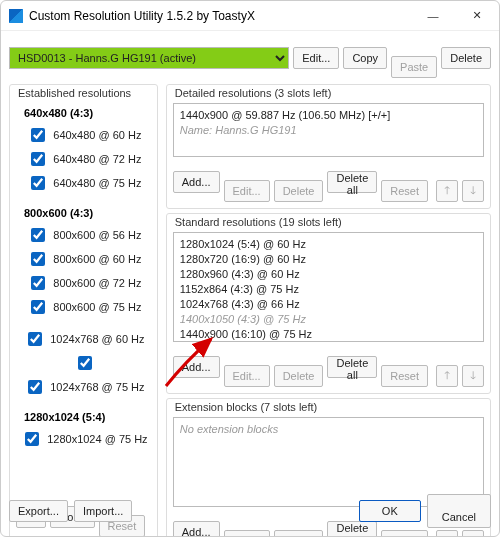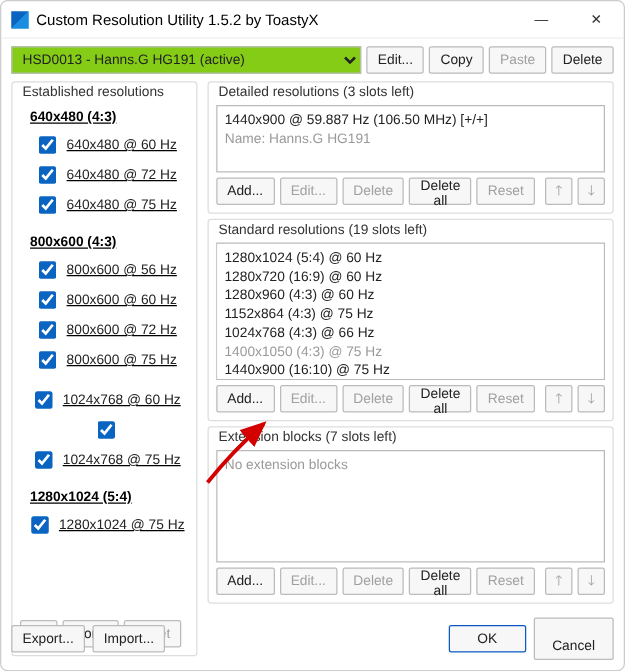--- a/index.html
+++ b/index.html
@@ -6,33 +6,33 @@
 body { margin: 0; background: #fff; width: 500px; height: 537px; overflow: hidden; position: relative; border: 1px solid #ccc; border-radius: 6px; }
 .titlebar { height: 30px; display: flex; align-items: center; padding-left: 8px; border-bottom: 1px solid #eee; }
 .titlebar-icon { width: 14px; height: 14px; background: linear-gradient(135deg,#0a65c2 50%,#1b8de0 50%); margin-right: 6px; }
 .titlebar-text { font-size: 12px; flex: 1; }
 .titlebar-btns { display: flex; }
 .tb-btn { width: 44px; height: 30px; display:flex; align-items:center; justify-content:center; color:#333; }
 .content { padding: 6px 8px 0 8px; }
 .row { display:flex; gap:4px; align-items:center; margin-bottom:6px; }
 select.monitor { flex:1; height:22px; border:1px solid #bbb; background:#84cc16; padding:0 4px; color:#222; }
 button.btn { height:22px; border:1px solid #bbb; background:#f7f7f7; padding:0 8px; color:#222; cursor:pointer; border-radius:2px; }
-button.btn:disabled { color:#a0a0a0; cursor:default; }
+button.btn:disabled { color:#a0a0a0; cursor:default;margin-top:19px; }
 button.btn.primary { border:1px solid #0a5ac2; padding:0 22px; }
 .cols { display:flex; gap:8px; }
 .leftcol { width:178px; }
 .rightcol { flex:1; display:flex; flex-direction:column; gap:4px; }
 .group { border:1px solid #ddd; border-radius:3px; padding:4px 6px 6px 6px; }
 .group-title { font-size:11px; color:#333; margin:-2px 0 4px 2px; }
-.est-scroll { height:430px; overflow-y:auto; padding-right:2px;text-decoration:underline; }
+.est-scroll { height:430px; overflow-y:auto; padding-right:2px; }
 .est-head { font-weight:bold; color:#000; padding:4px 0 4px 8px; }
 .est-item { display:flex; align-items:center; gap:5px; padding:2px 0 2px 4px; color:#222;justify-content:center; }
 .est-item input { accent-color:#0a65c2; width:14px; height:14px; }
 .listbox { border:1px solid #bbb; background:#fff; padding:4px 6px; min-height:34px; overflow:auto; color:#222; line-height:15px; }
-.listbox .gray { color:#9a9a9a; }
+.listbox .gray { color:#9a9a9a;font-style:italic; }
 .btnrow { display:flex; gap:4px; margin-top:4px; align-items:center; }
 .btnrow .spacer { flex:1; }
 .sq { width:22px; padding:0; display:flex; align-items:center; justify-content:center; }
 .bottom { position:absolute; left:8px; right:8px; bottom:8px; display:flex; gap:6px; align-items:center; }
 .bottom .spacer { flex:1; }
 .arrow-annot { position:absolute; pointer-events:none; z-index:50; }
 </style>
 </head>
 <body>
 

